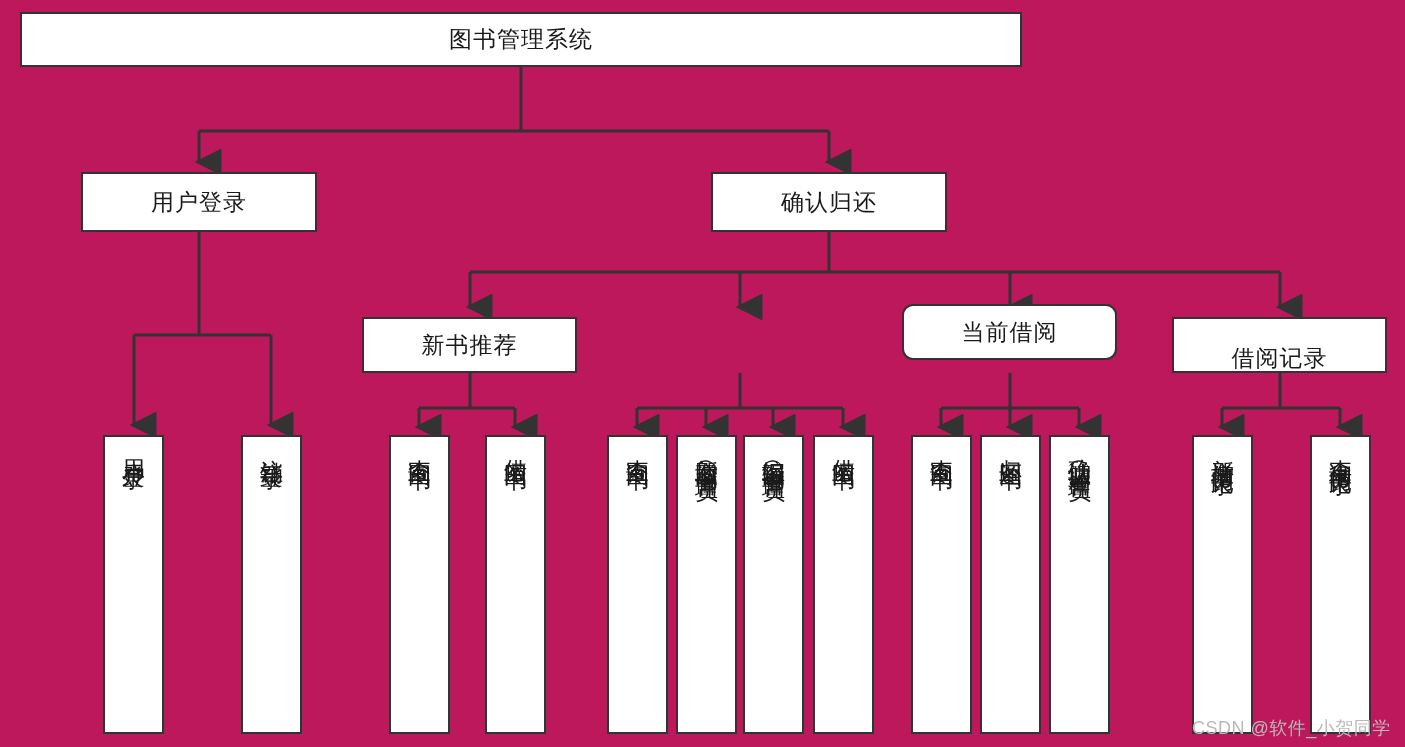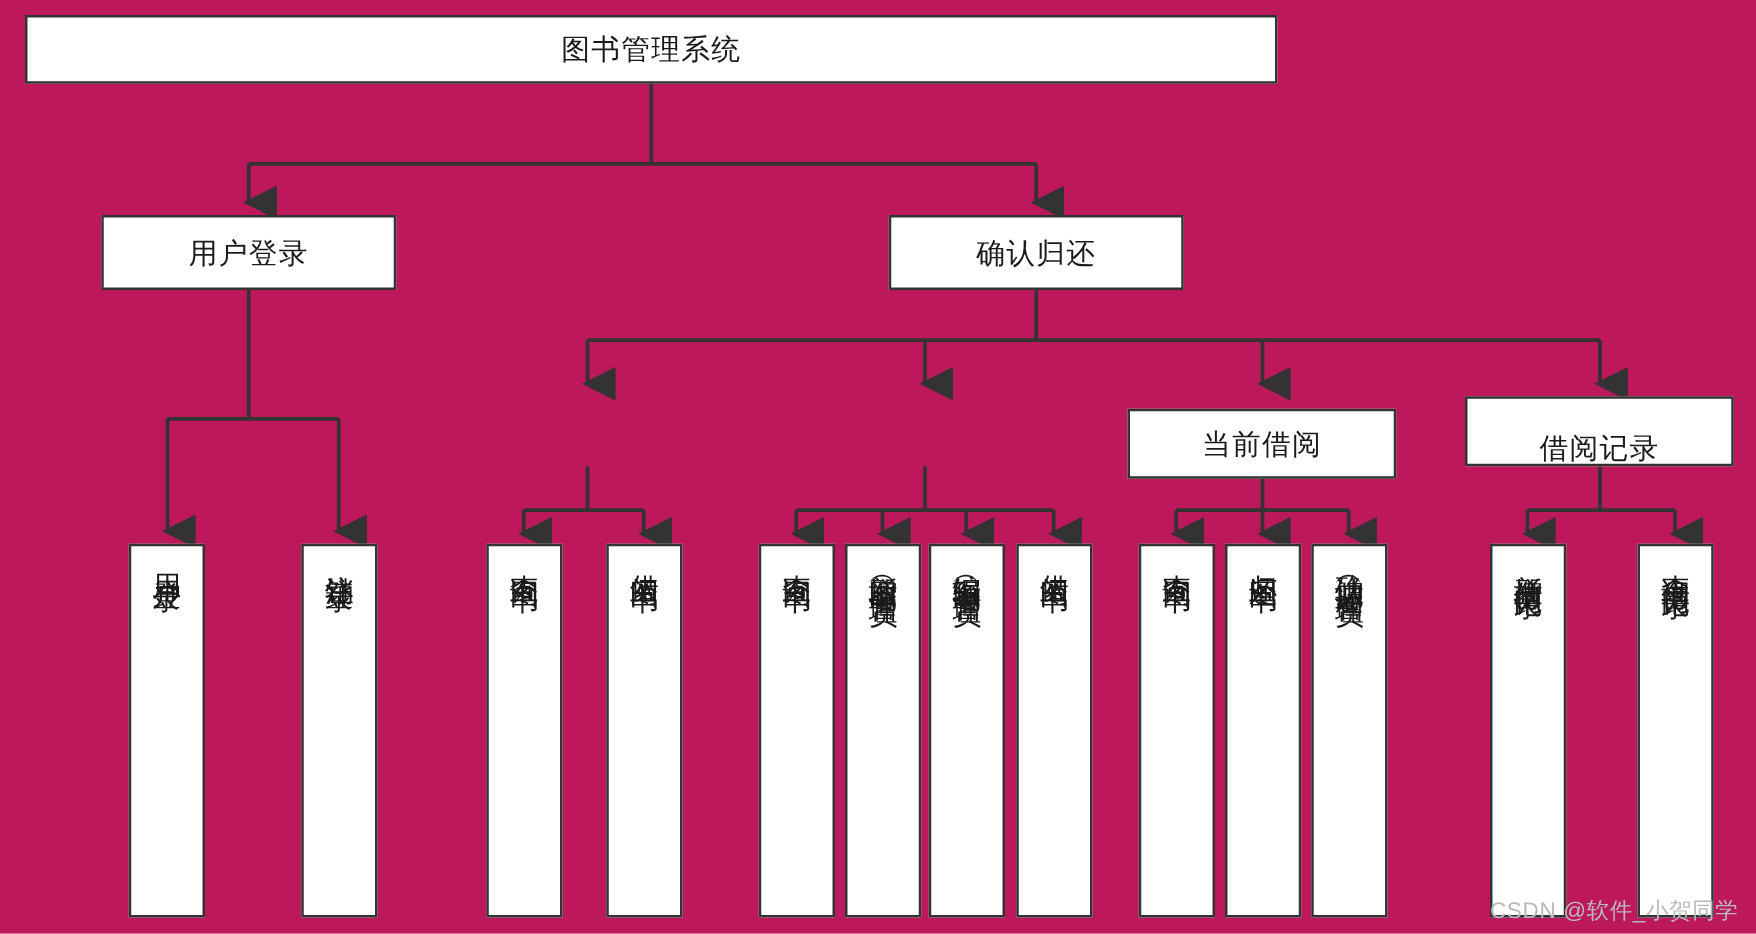--- a/index.html
+++ b/index.html
@@ -124,21 +124,24 @@
     <span class="node-label">图书管理系统</span>
   </div>
 
   <div class="node horiz" style="left:81px; top:172px; width:236px; height:60px;">
     <span class="node-label">用户登录</span>
   </div>
   <div class="node horiz" style="left:711px; top:172px; width:236px; height:60px;">
     <span class="node-label">确认归还</span>
   </div>
 
-  <div class="node horiz" style="left:902px; top:327px; width:215px; height:56px;">
+  <div class="node horiz" style="left:362px; top:317px; width:215px; height:56px;">
+    <span class="node-label">新书推荐</span>
+  </div>
+  <div class="node horiz" style="left:902px; top:304px; width:215px; height:56px;border-radius:11px;">
     <span class="node-label">当前借阅</span>
   </div>
   <div class="node horiz" style="left:1172px; top:317px; width:215px; height:56px;align-items:flex-end;">
     <span class="node-label">借阅记录</span>
   </div>
 
   <div class="node vert" style="left:103px; top:435px; width:61px; height:299px;">
     <span class="node-label">用户登录</span>
   </div>
   <div class="node vert" style="left:241px; top:435px; width:61px; height:299px;">

